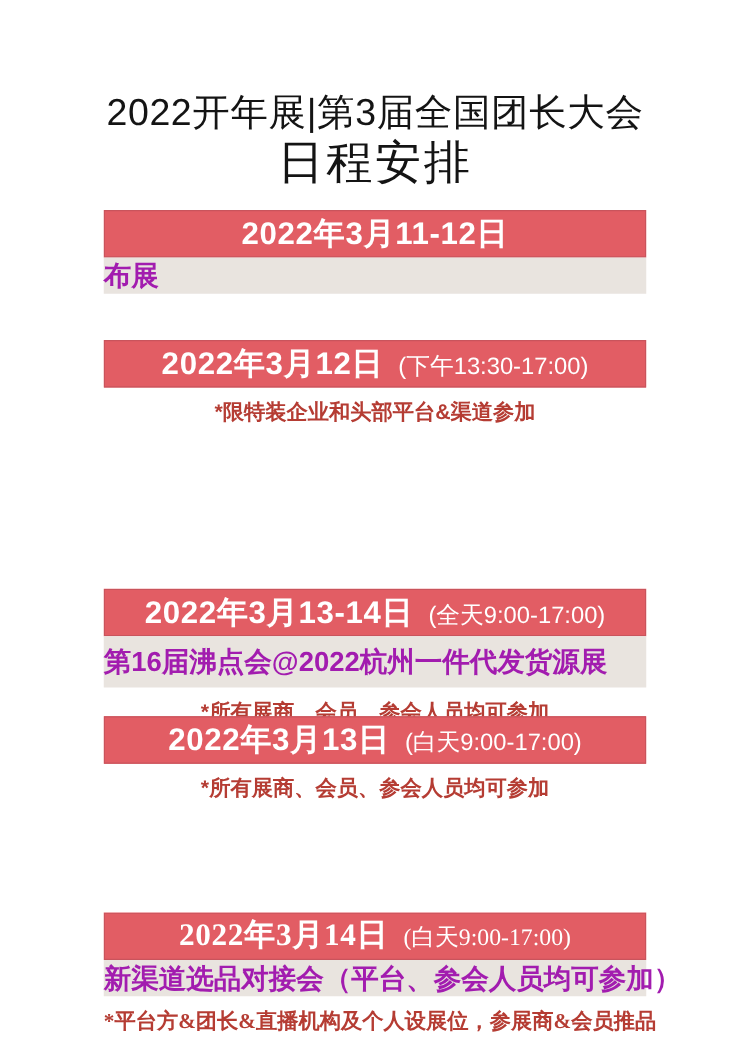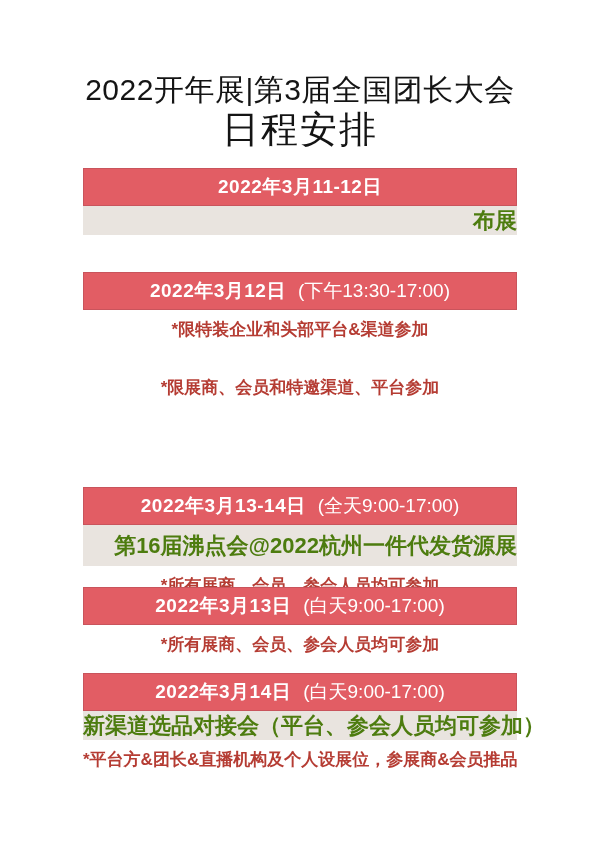--- a/index.html
+++ b/index.html
@@ -36,51 +36,51 @@
     letter-spacing: 2px;
   }
   .block {
     position: absolute;
     left: 83px;
     width: 434px;
   }
   .block-1 { top: 168px; }
   .block-2 { top: 272px; }
   .block-3 { top: 368px; }
-  .block-4 { top: 487px; }
-  .block-5 { top: 587px; }
-  .block-6 { top: 673px; }
+  .block-4 { top: 471px; }
+  .block-5 { top: 573px; }
+  .block-6 { top: 730px; font-family: Liberation Serif, serif; }
   .banner {
     height: 38px;
     line-height: 38px;
     background: var(--banner-red, #E25D64);
     box-shadow: inset 0 0 0 1px var(--banner-border, #C9545C);
     text-align: center;
     color: #ffffff;
     white-space: nowrap;
   }
   .banner .date {
-    font-size: 19px;
+    font-size: 25px;
     font-weight: 800;
     letter-spacing: 0.5px;
   }
   .banner .time {
     font-size: 19px;
     font-weight: 400;
     margin-left: 12px;
   }
   .banner .time:empty { margin-left: 0; }
   .band {
     height: 29px;
     line-height: 29px;
     background: var(--band-gray, #E9E4DF);
-    text-align: right;
+    text-align: left;
     font-size: 22px;
     font-weight: 700;
-    color: #4d7c0f;
+    color: #a21caf;
     white-space: nowrap;
   }
   .band.tall {
     height: 41px;
     line-height: 41px;
   }
   .note {
     margin-top: 8px;
     text-align: center;
     font-size: 17px;
@@ -105,21 +105,20 @@
   </section>
 
   <section class="block block-2">
     <div class="banner">
       <span class="date">2022年3月12日</span><span class="time">(下午13:30-17:00)</span>
     </div>
     <div class="note">*限特装企业和头部平台&amp;渠道参加</div>
   </section>
 
   <section class="block block-3">
-    <div class="note">*限展商、会员和特邀渠道、平台参加</div>
   </section>
 
   <section class="block block-4">
     <div class="banner">
       <span class="date">2022年3月13-14日</span><span class="time">(全天9:00-17:00)</span>
     </div>
     <div class="band tall">第16届沸点会@2022杭州一件代发货源展</div>
     <div class="note">*所有展商、会员、参会人员均可参加</div>
   </section>
 

